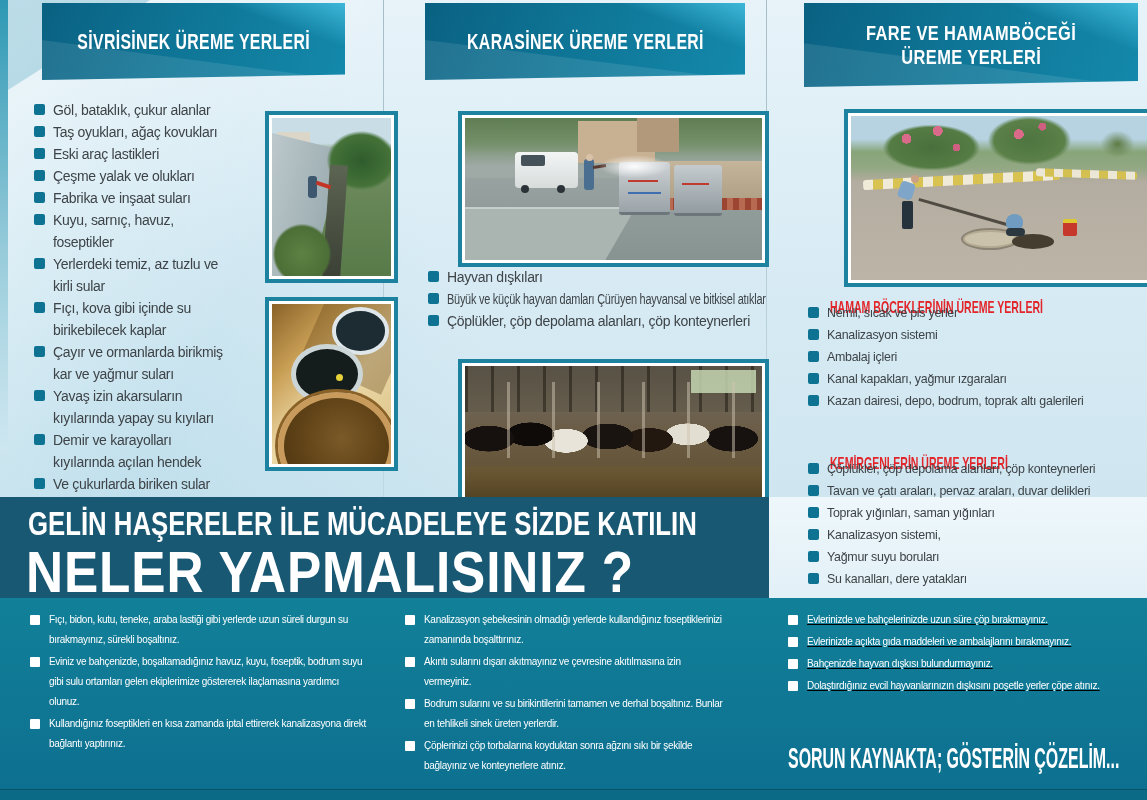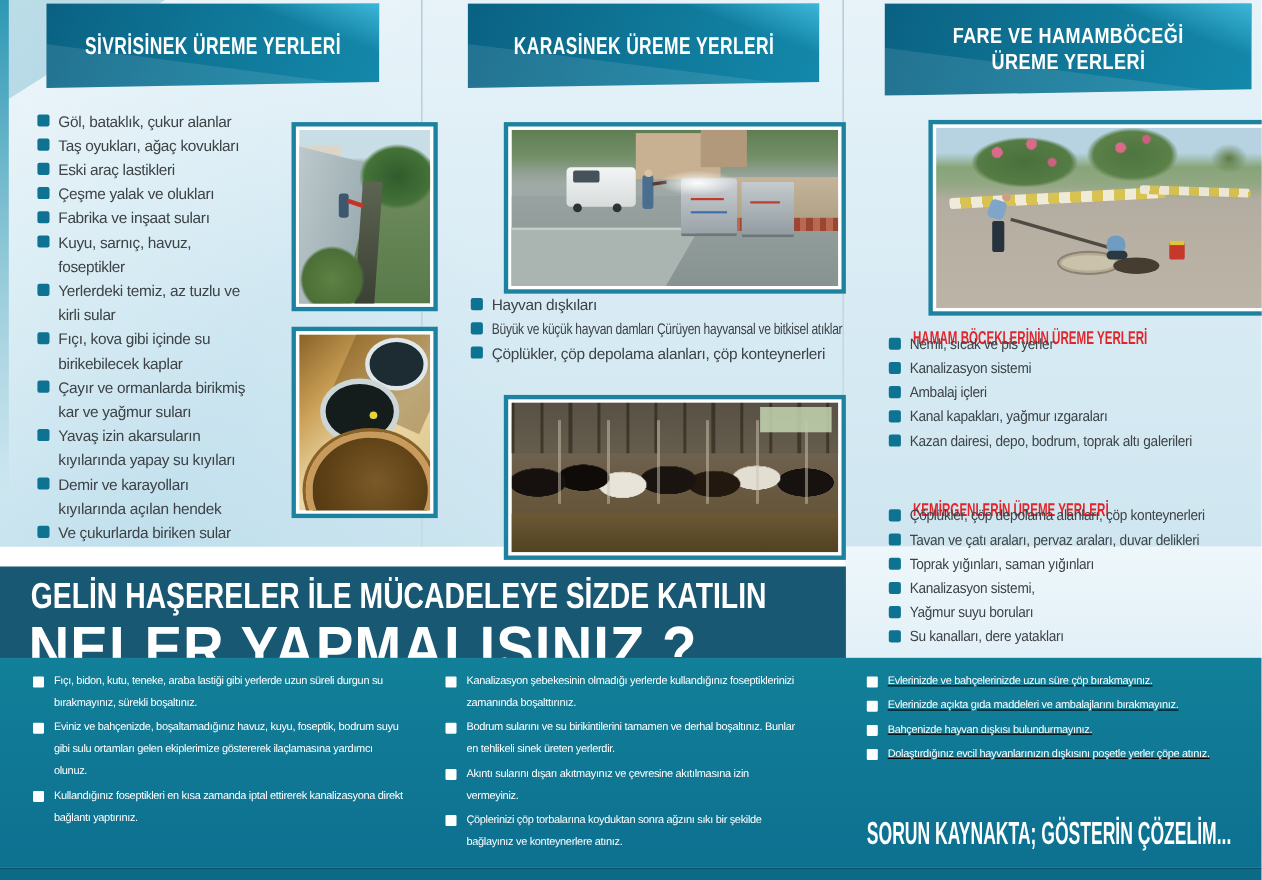--- a/index.html
+++ b/index.html
@@ -150,21 +150,21 @@
   .list-3a{left:808px;top:302px;width:318px;}
   .list-3b{left:808px;top:458px;width:318px;}
   .list-3a .txt,.list-3b .txt{white-space:nowrap;display:inline-block;transform:scaleX(.92);
     transform-origin:left center;font-size:13.5px;}
   .red-head{position:absolute;color:#e2252a;font-weight:bold;font-size:17px;white-space:nowrap;
     transform:scaleX(.62);transform-origin:left center;letter-spacing:0;}
   .red-head-1{left:830px;top:281px;}
   .red-head-2{left:830px;top:437px;}
 
   
-  .banner{position:absolute;left:0;top:515px;width:769px;height:101px;background:#195872;}
+  .banner{position:absolute;left:0;top:497px;width:769px;height:101px;background:#195872;}
   .banner .l1{position:absolute;left:28px;top:8px;color:#fff;font-weight:bold;font-size:33px;
     white-space:nowrap;transform:scaleX(.78);transform-origin:left center;}
   .banner .l2{position:absolute;left:26px;top:42px;color:#fff;font-weight:bold;font-size:57px;
     white-space:nowrap;letter-spacing:1px;transform:scaleX(.9);transform-origin:left center;}
 
   
   .advice{position:absolute;left:0;top:598px;width:1147px;height:191px;
     background:linear-gradient(to bottom,#128099,#0d7090);}
   .advlist{position:absolute;list-style:none;margin:0;padding:0;}
   .advlist li{display:flex;gap:9px;margin-bottom:2px;}
@@ -420,25 +420,25 @@
           <span class="txt">Kullandığınız foseptikleri en kısa zamanda iptal ettirerek kanalizasyona direkt bağlantı yaptırınız.</span>
         </li>
     </ul>
     <ul class="advlist adv-2">
       <li>
           <span class="sq"></span>
           <span class="txt">Kanalizasyon şebekesinin olmadığı yerlerde kullandığınız foseptiklerinizi zamanında boşalttırınız.</span>
         </li>
       <li>
           <span class="sq"></span>
+          <span class="txt">Akıntı sularını dışarı akıtmayınız ve çevresine akıtılmasına izin vermeyiniz.</span>
+        </li>
+      <li>
+          <span class="sq"></span>
           <span class="txt">Bodrum sularını ve su birikintilerini tamamen ve derhal boşaltınız. Bunlar en tehlikeli sinek üreten yerlerdir.</span>
-        </li>
-      <li>
-          <span class="sq"></span>
-          <span class="txt">Akıntı sularını dışarı akıtmayınız ve çevresine akıtılmasına izin vermeyiniz.</span>
         </li>
       <li>
           <span class="sq"></span>
           <span class="txt">Çöplerinizi çöp torbalarına koyduktan sonra ağzını sıkı bir şekilde bağlayınız ve konteynerlere atınız.</span>
         </li>
     </ul>
     <ul class="advlist adv-3">
       <li>
           <span class="sq"></span>
           <span class="txt">Evlerinizde ve bahçelerinizde uzun süre çöp bırakmayınız.</span>

